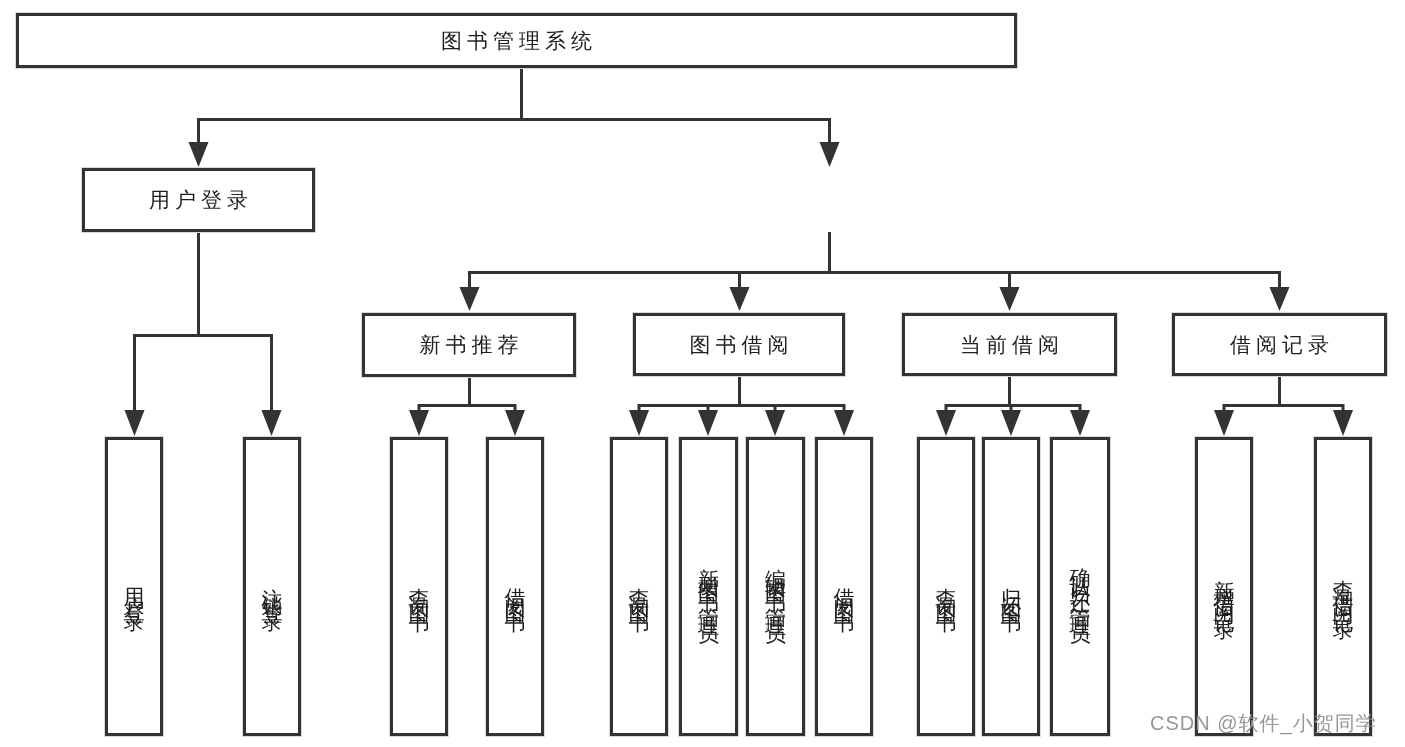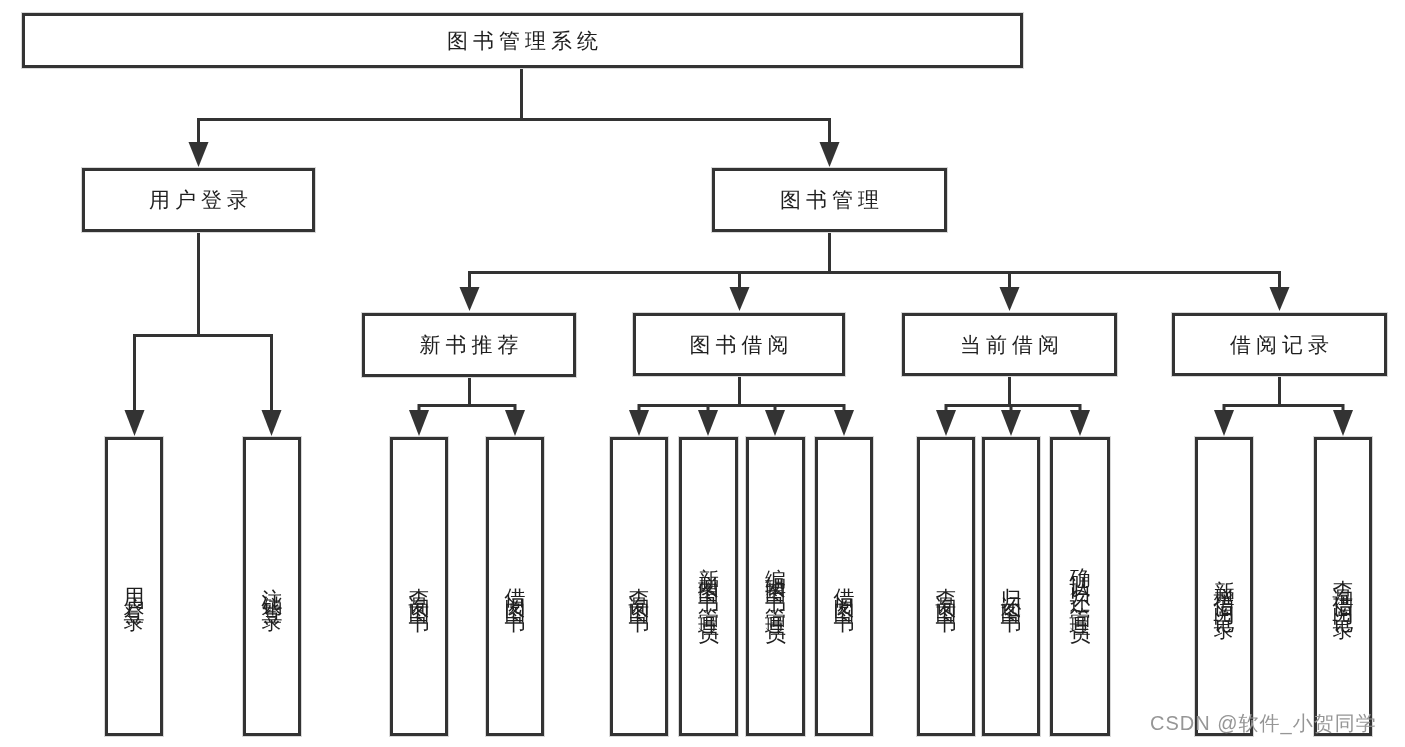--- a/index.html
+++ b/index.html
@@ -98,24 +98,23 @@
     <polygon points="936,410 956,410 946,436"></polygon>
     <polygon points="1001,410 1021,410 1011,436"></polygon>
     <polygon points="1070,410 1090,410 1080,436"></polygon>
 
     <path d="M1279.5 375 V404"></path>
     <path d="M1224 412 V405.5 H1343 V412"></path>
     <polygon points="1214,410 1234,410 1224,436"></polygon>
     <polygon points="1333,410 1353,410 1343,436"></polygon>
   </svg>
 
-  <div class="box" style="left:22px; top:13px; width:1001px; height:55px;">图书管理系统</div>
+  <div class="box" style="left:16px; top:13px; width:1001px; height:55px;">图书管理系统</div>
 
   <div class="box" style="left:82px; top:168px; width:233px; height:64px;">用户登录</div>
-  <div class="box" style="left:712px; top:168px; width:235px; height:64px;">图书管理</div>
 
   <div class="box" style="left:362px; top:313px; width:214px; height:64px;text-align:center;">新书推荐</div>
   <div class="box" style="left:902px; top:313px; width:215px; height:63px;">当前借阅</div>
   <div class="box" style="left:633px; top:313px; width:212px; height:63px;">图书借阅</div>
   <div class="box" style="left:1172px; top:313px; width:215px; height:63px;">借阅记录</div>
 
   <div class="box vert" style="left:105px; top:437px; width:58px; height:299px;">用户登录</div>
   <div class="box vert" style="left:243px; top:437px; width:58px; height:299px;">注销登录</div>
 
   <div class="box vert" style="left:390px; top:437px; width:58px; height:299px;">查询图书</div>

